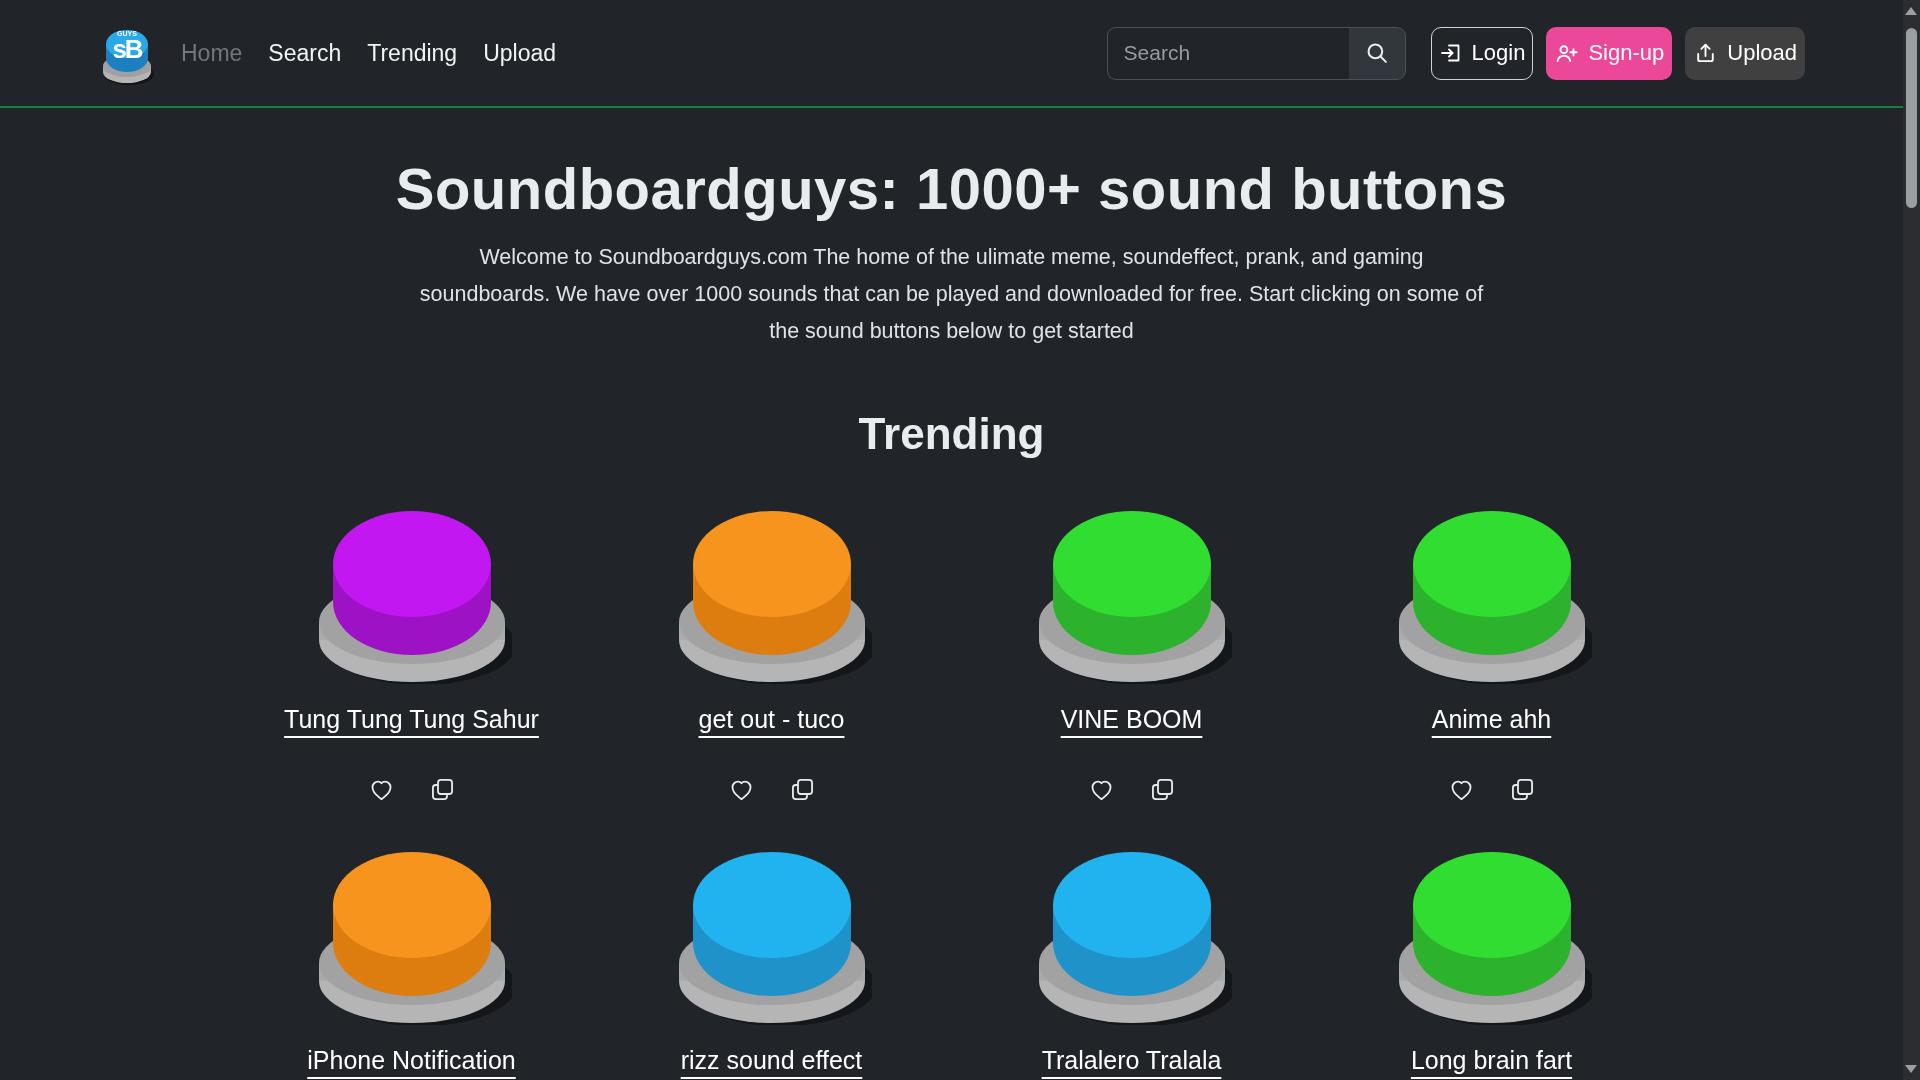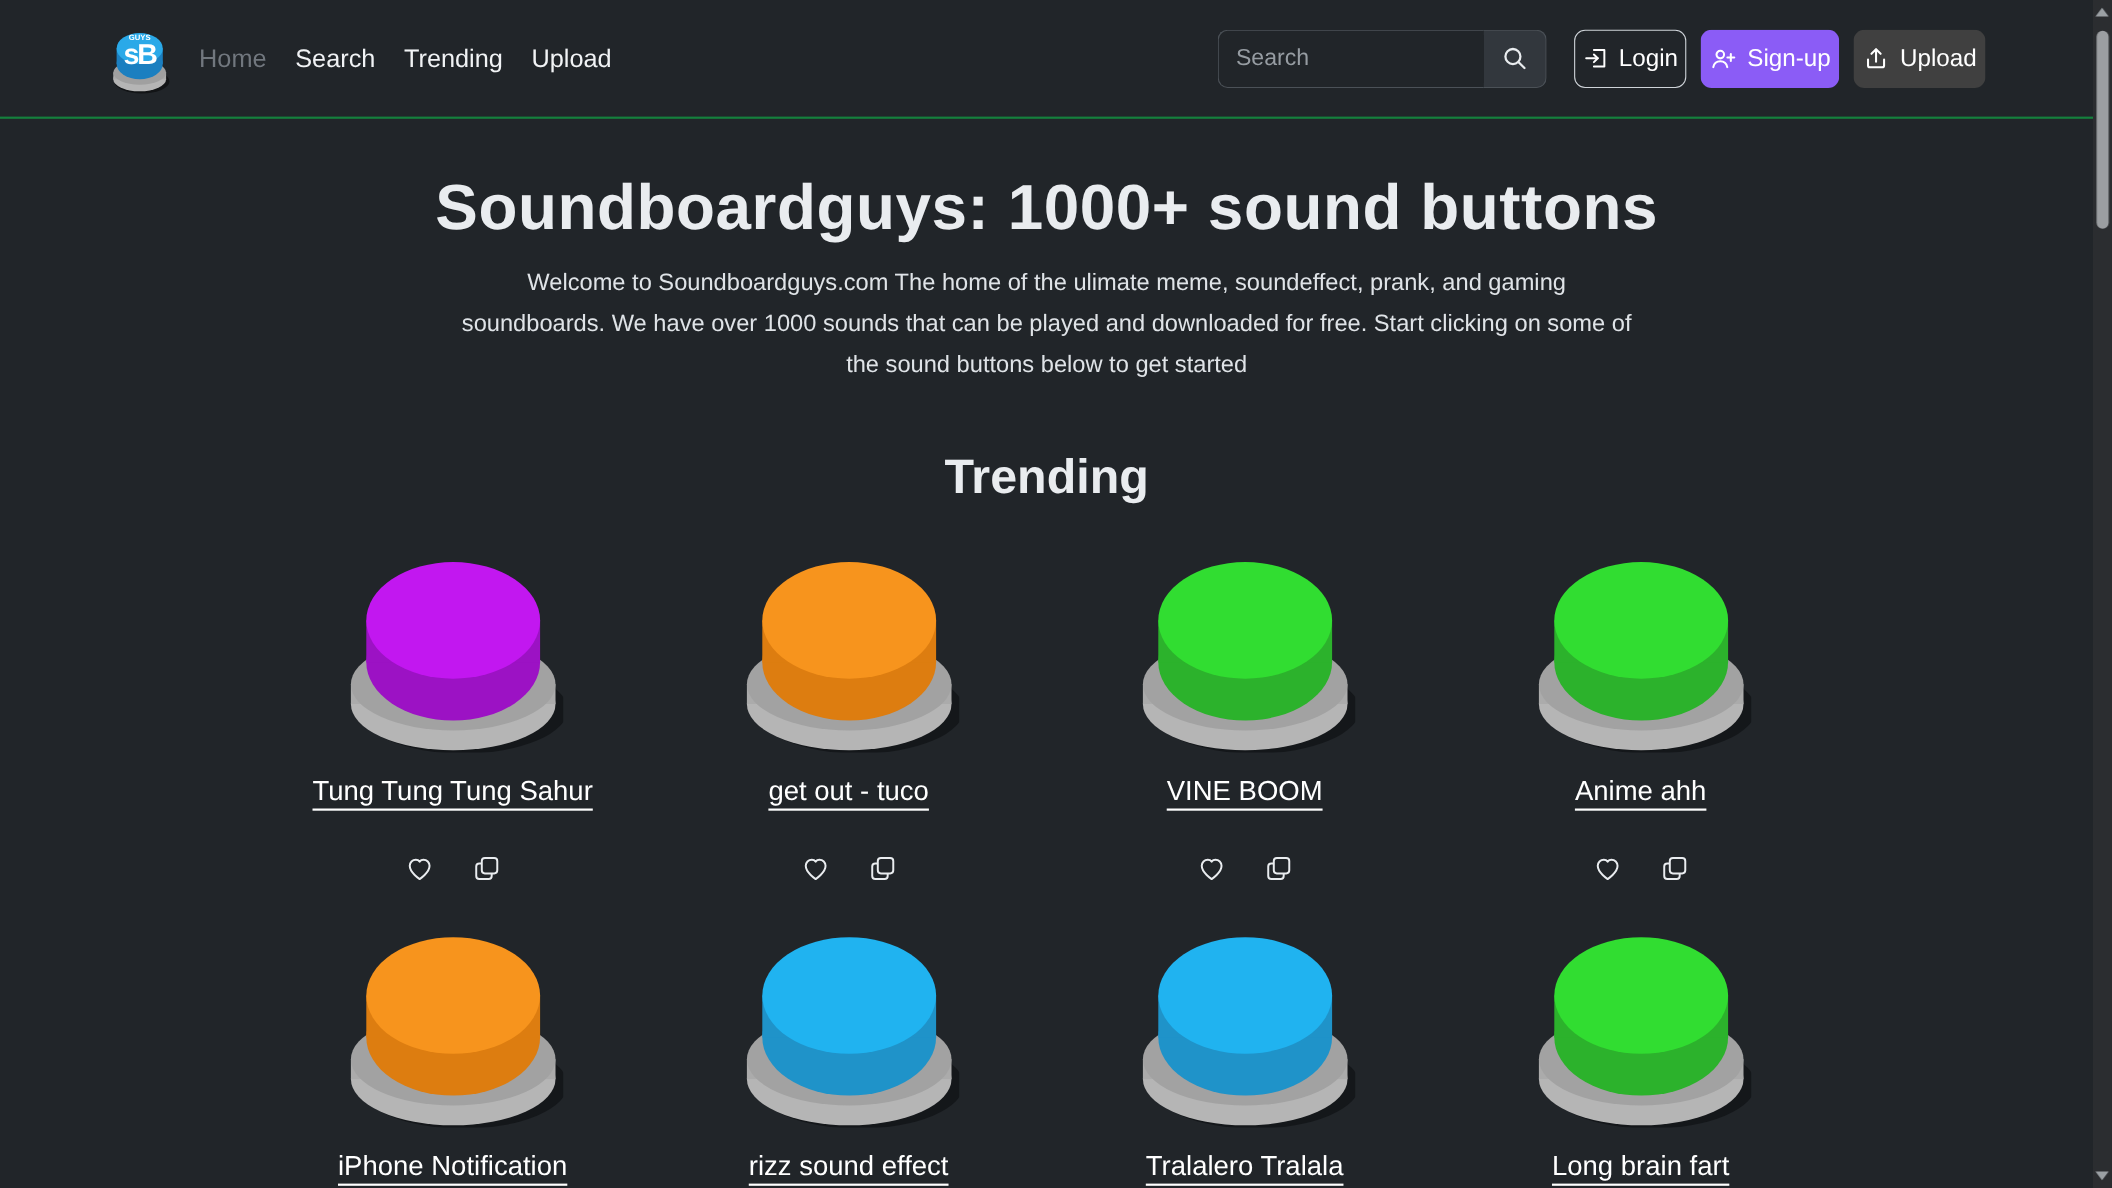--- a/index.html
+++ b/index.html
@@ -60,21 +60,21 @@
     font-size: 22px;
     color: #ffffff;
     cursor: pointer;
     border: 1px solid transparent;
     background: transparent;
     font-family: "Liberation Sans", sans-serif;
     white-space: nowrap;
     justify-content: center;
   }
   .btn-outline { border-color: #ced3d8; }
-  .btn-primary { background: #8b5cf6; }
+  .btn-primary { background: #ec4899; }
   .btn-danger  { background: #404040; }
   .btn svg { flex: 0 0 auto; }
 
   
   .main { width: 1903px; text-align: center; }
   .hero-title {
     margin-top: 47px;
     font-size: 58px;
     font-weight: 700;
     color: #e9ecef;

